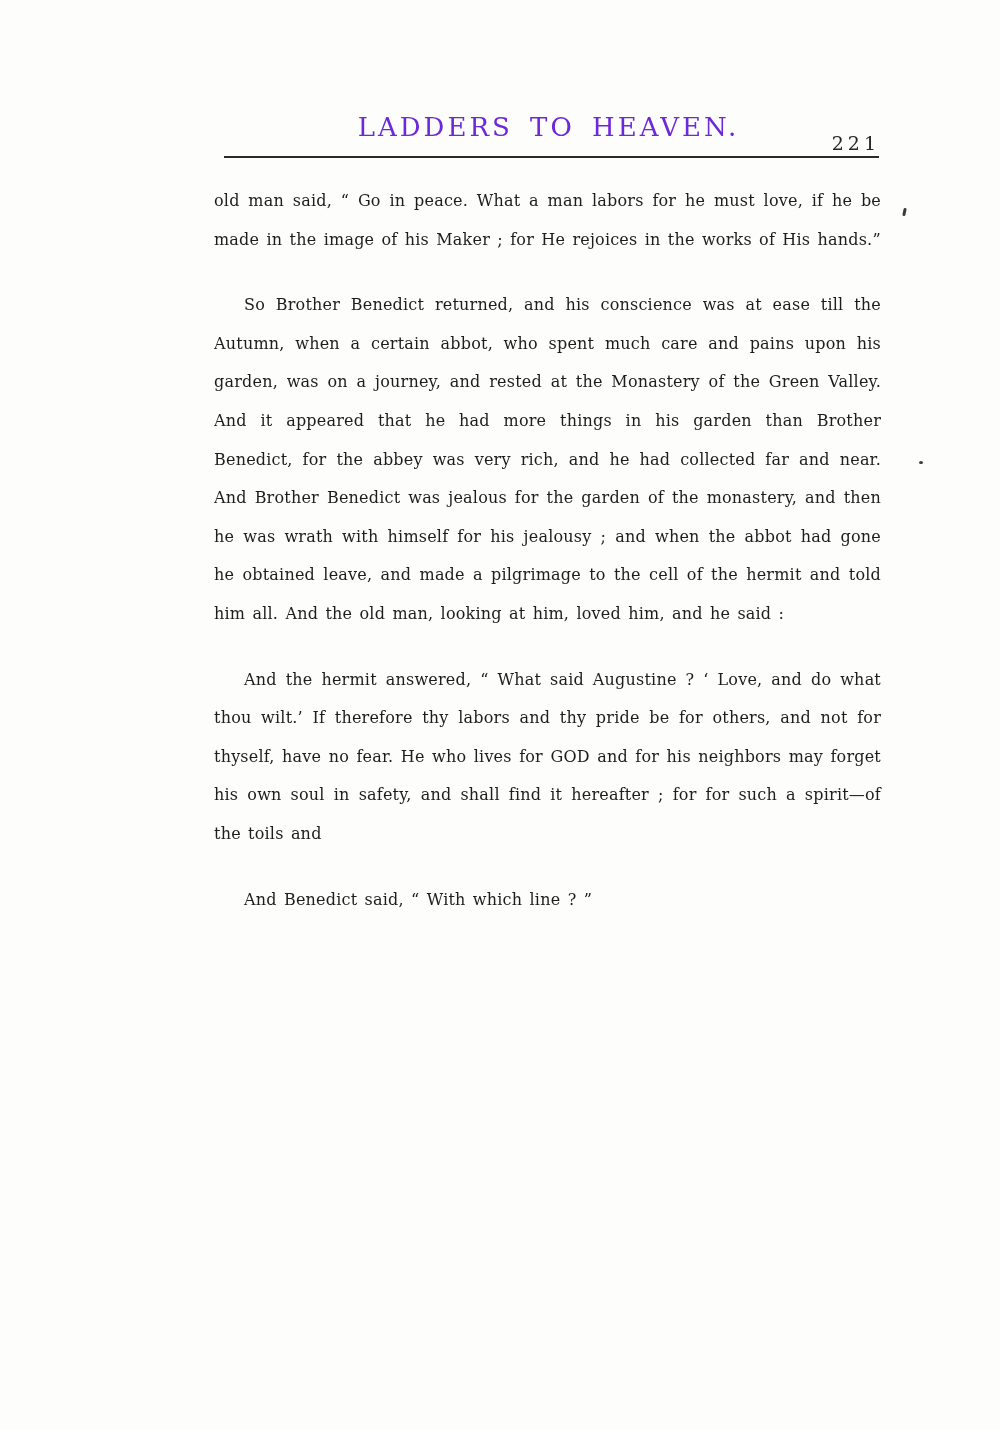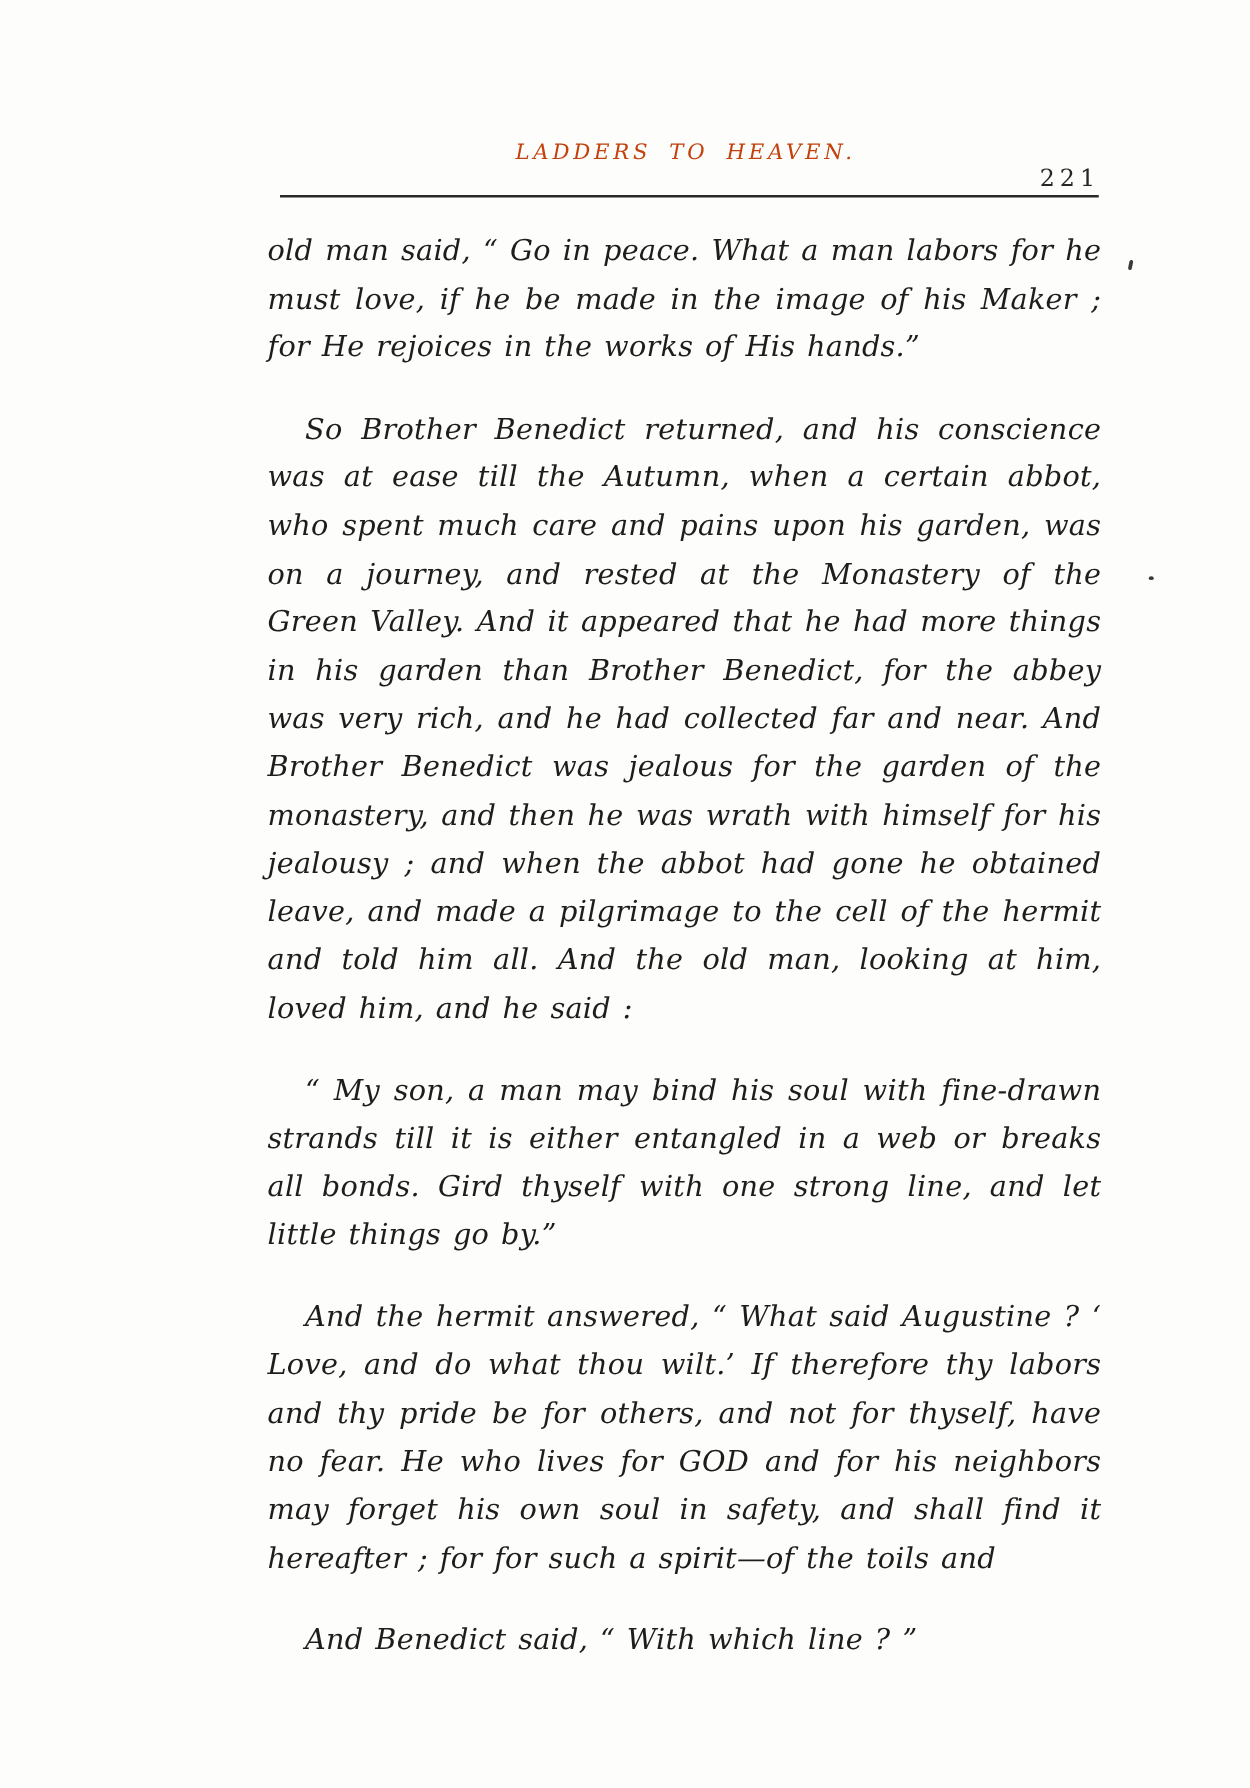--- a/index.html
+++ b/index.html
@@ -19,25 +19,24 @@
   .header-row {
     position: absolute;
     top: 112px;
     left: 215px;
     width: 667px;
     height: 34px;
     text-align: center;
   }
   .running-title {
     display: inline-block;
-    font-style: italic;
-    font-size: 17px;
+    font-size: 26px;
     letter-spacing: 3px;
     word-spacing: 6px;
-    color: #c2410c;
+    color: #6d28d9;
   }
   .page-number {
     position: absolute;
     right: 2px;
     top: 2px;
     font-size: 19px;
     letter-spacing: 4px;
     font-style: normal;
     color: #262626;
     margin-top: 18px;
@@ -51,27 +50,26 @@
     background: #2a2a2a;
   }
   .text-block {
     position: absolute;
     top: 182px;
     left: 214px;
     width: 667px;
   }
   .text-block p {
     margin: 0;
-    font-size: 23px;
+    font-size: 16px;
     line-height: 38.6px;
     text-align: justify;
     text-align-last: left;
     word-spacing: 2px;
     letter-spacing: 0.2px;
-    font-style: italic;
   }
   .text-block p.indent {
     text-indent: 30px;
     margin-top: 27px;
   }
   .artifact {
     position: absolute;
     background: #3a3a3a;
     border-radius: 50%;
   }
@@ -98,21 +96,20 @@
   <div class="header-row">
     <span class="running-title">LADDERS TO HEAVEN.</span>
     <span class="page-number">221</span>
   </div>
 
   <div class="header-rule"></div>
 
   <div class="text-block">
     <p>old man said, “ Go in peace.   What a man labors for he must love, if he be made in the image of his Maker ; for He rejoices in the works of His hands.”</p>
     <p class="indent">So Brother Benedict returned, and his conscience was at ease till the Autumn, when a certain abbot, who spent much care and pains upon his garden, was on a journey, and rested at the Monastery of the Green Valley.   And it appeared that he had more things in his garden than Brother Benedict, for the abbey was very rich, and he had collected far and near.   And Brother Benedict was jealous for the garden of the monastery, and then he was wrath with himself for his jealousy ; and when the abbot had gone he obtained leave, and made a pilgrimage to the cell of the hermit and told him all.   And the old man, looking at him, loved him, and he said :</p>
-    <p class="indent">“ My son, a man may bind his soul with fine-drawn strands till it is either entangled in a web or breaks all bonds.   Gird thyself with one strong line, and let little things go by.”</p>
     <p class="indent">And the hermit answered, “ What said Augustine ? ‘ Love, and do what thou wilt.’   If therefore thy labors and thy pride be for others, and not for thyself, have no fear.   He who lives for GOD and for his neighbors may forget his own soul in safety, and shall find it hereafter ; for for such a spirit—of the toils and</p>
     <p class="indent">And Benedict said, “ With which line ? ”</p>
   </div>
 
   <span class="artifact artifact-apostrophe"></span>
   <span class="artifact artifact-dot"></span>
 
 </div>
 
 </body></html>

